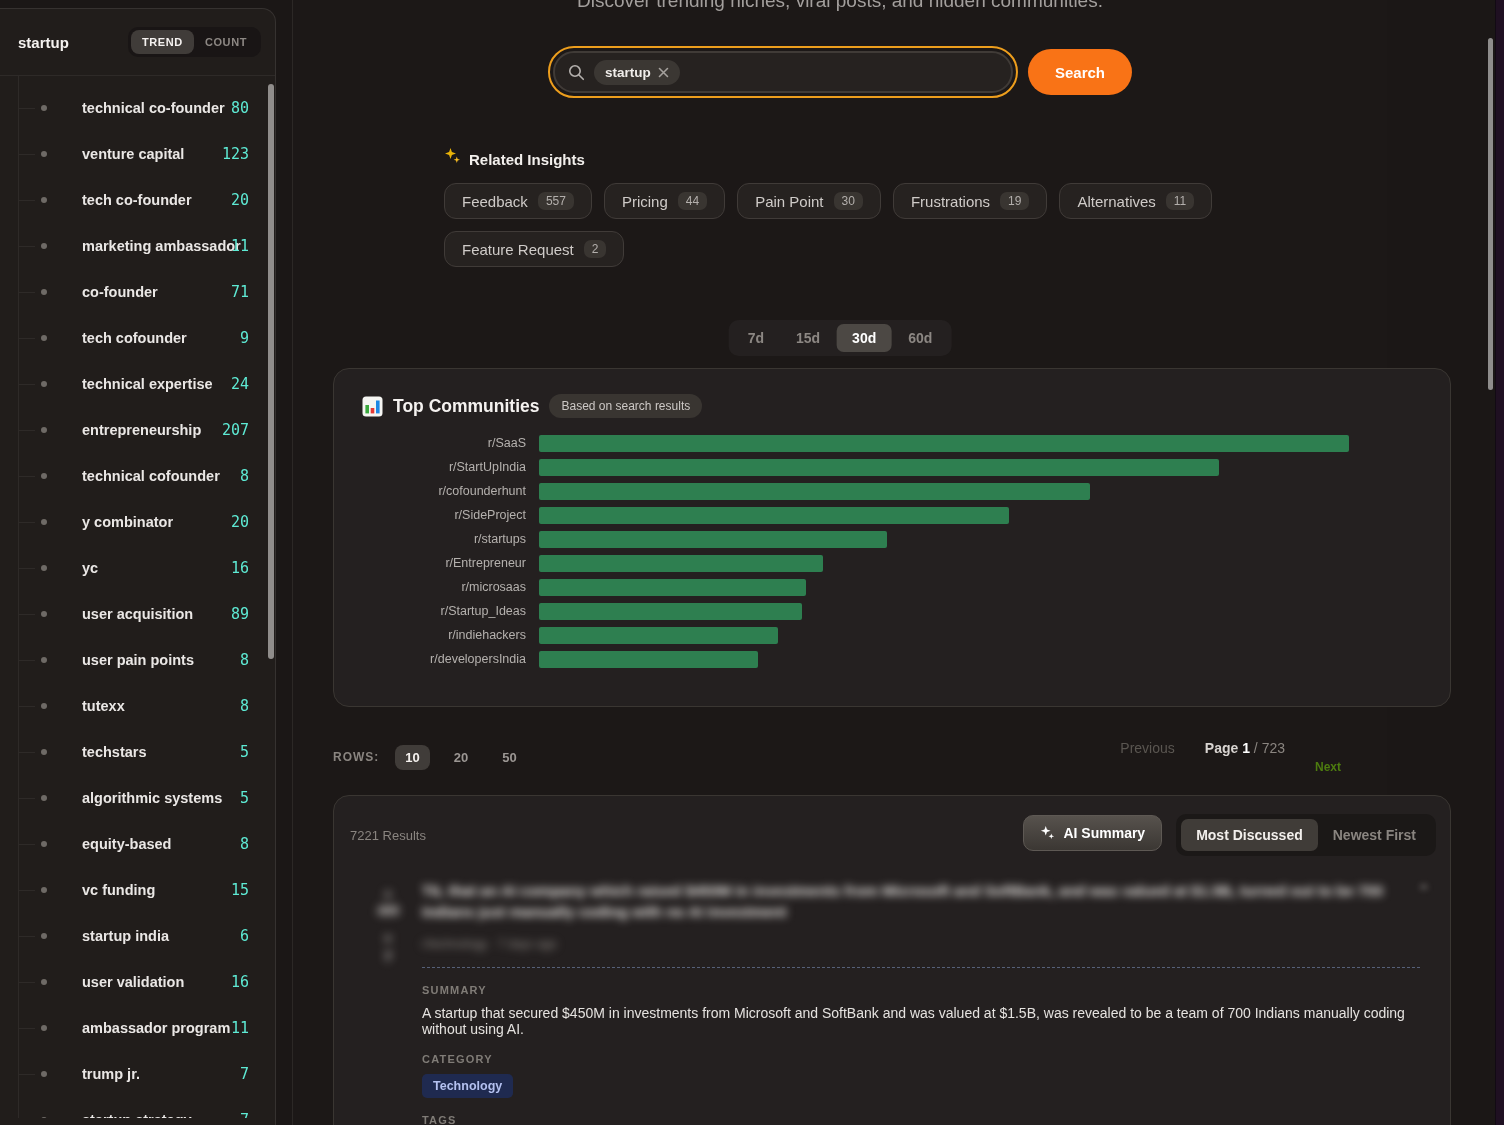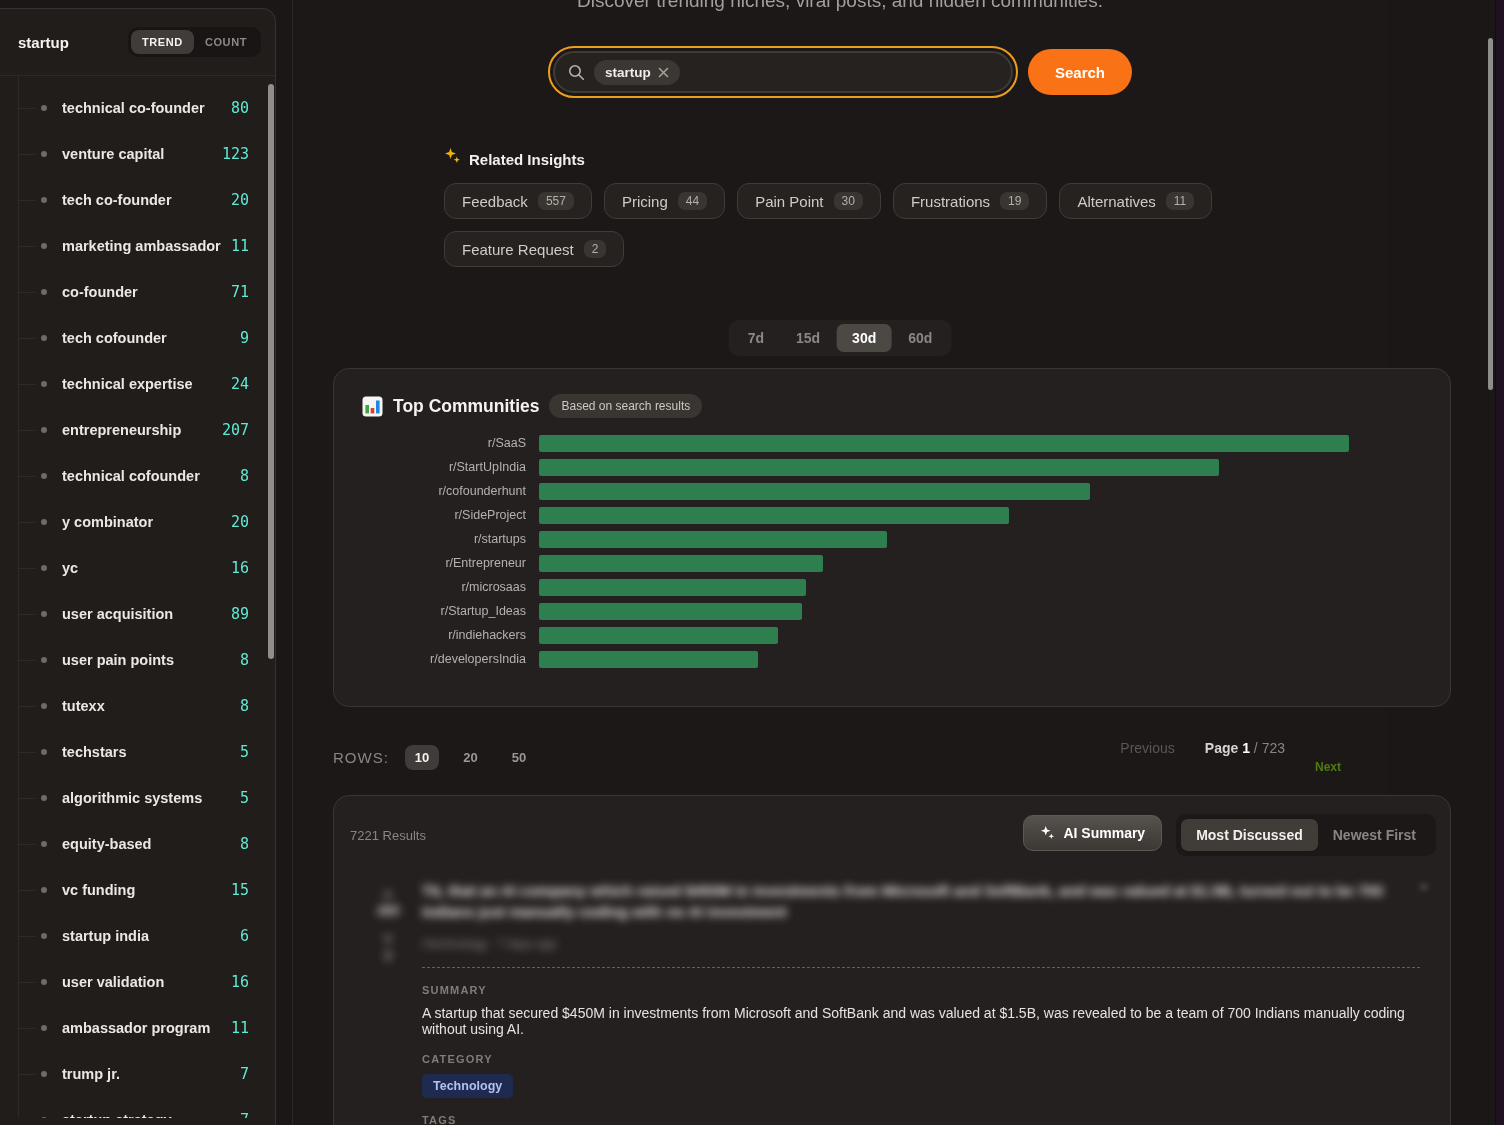--- a/index.html
+++ b/index.html
@@ -16,21 +16,21 @@
   .sb-title { font-size:15px; font-weight:bold; color:#f5f2f0; }
   .sb-toggle { background:#191515; border-radius:10px; padding:3px; display:flex; }
   .sb-toggle .seg { font-size:11px; font-weight:bold; letter-spacing:.6px; padding:6px 11px; border-radius:8px; color:#8d8884; cursor:pointer; }
   .sb-toggle .seg.active { background:#403c39; color:#f5f2f0; }
   .sb-divider { border-top:1px solid #2e2a28; }
   .sb-list { position:relative; height:1042px; padding-top:9px; overflow:hidden; }
   .tree-line { position:absolute; left:18px; top:0; bottom:0; width:1px; background:#2e2a28; }
   .sb-item { position:relative; height:46px; display:flex; align-items:center; cursor:pointer; }
   .sb-item .connector { position:absolute; left:18px; top:50%; width:17px; height:1px; background:#2e2a28; }
   .sb-item .dot { position:absolute; left:41px; width:6px; height:6px; border-radius:50%; background:#6e6a66; }
-  .sb-item .label { margin-left:62px; font-size:14.5px; font-weight:600; color:#eae7e5; }
+  .sb-item .label { margin-left:82px; font-size:14.5px; font-weight:600; color:#eae7e5; }
   .sb-item .count { position:absolute; right:26px; font-family:"DejaVu Sans Mono", monospace; font-size:15px; color:#5eead4; }
   .sb-scrollthumb { position:absolute; left:268px; top:75px; width:6px; height:575px; background:#908d8b; border-radius:3px; }
 
   
   .main { position:absolute; left:292px; top:0; width:1095px; height:1125px; border-left:1px solid #2c2826; background:#1c1817; }
   .hero-heading { position:absolute; top:-10px; left:0; right:0; text-align:center; font-size:19px; color:#a39f9d; }
 
   .search-row { position:absolute; top:46px; left:50%; transform:translateX(-50%); display:flex; align-items:center; gap:10px; }
   .search-outer { width:470px; border:2px solid #ed9e1d; border-radius:28px; padding:3px; }
   .search-inner { background:#262220; border:2px solid #403b37; border-radius:23px; height:42px; display:flex; align-items:center; padding:0 13px; }
@@ -55,21 +55,21 @@
   .chart-head { display:flex; align-items:center; gap:10px; padding:25px 28px 0 28px; }
   .chart-title { font-size:17.5px; font-weight:bold; color:#f5f2f0; }
   .chart-badge { background:#393531; border-radius:999px; padding:5px 12px; font-size:12px; color:#ccc8c5; }
   .chart-rows { margin-top:13px; }
   .crow { height:24px; display:flex; align-items:center; }
   .crow .clabel { width:205px; text-align:right; padding-right:13px; font-size:12.5px; color:#b5b1ae; }
   .crow .cbar { height:17px; background:#2e7f50; border-radius:2px; }
 
   .pagination { position:absolute; top:740px; left:40px; right:46px; display:flex; align-items:center; justify-content:space-between; }
   .rows-group { display:flex; align-items:center; gap:16px; }
-  .rows-label { font-size:15px; font-weight:normal; letter-spacing:1px; color:#8a8580; }
+  .rows-label { font-size:12px; font-weight:bold; letter-spacing:1px; color:#8a8580; }
   .rows-opt { font-size:13px; font-weight:bold; color:#9b9693; padding:5px 10px; cursor:pointer; }
   .rows-opt.active { background:#403c39; border-radius:8px; color:#f5f2ef; }
   .page-group { display:flex; gap:30px; }
   .pg-prev { font-size:14px; color:#5a5651; }
   .pg-next { font-size:12px; font-weight:600; color:#4d7c0f; cursor:pointer;margin-top:20px; }
   .pg-ind { font-size:14px; color:#8a8580; }
   .pg-ind .w { color:#d8d4d1; font-weight:600; }
   .pg-ind .b { color:#fff; font-weight:bold; }
 
   .results-card { top:795px; height:350px; overflow:hidden; }

